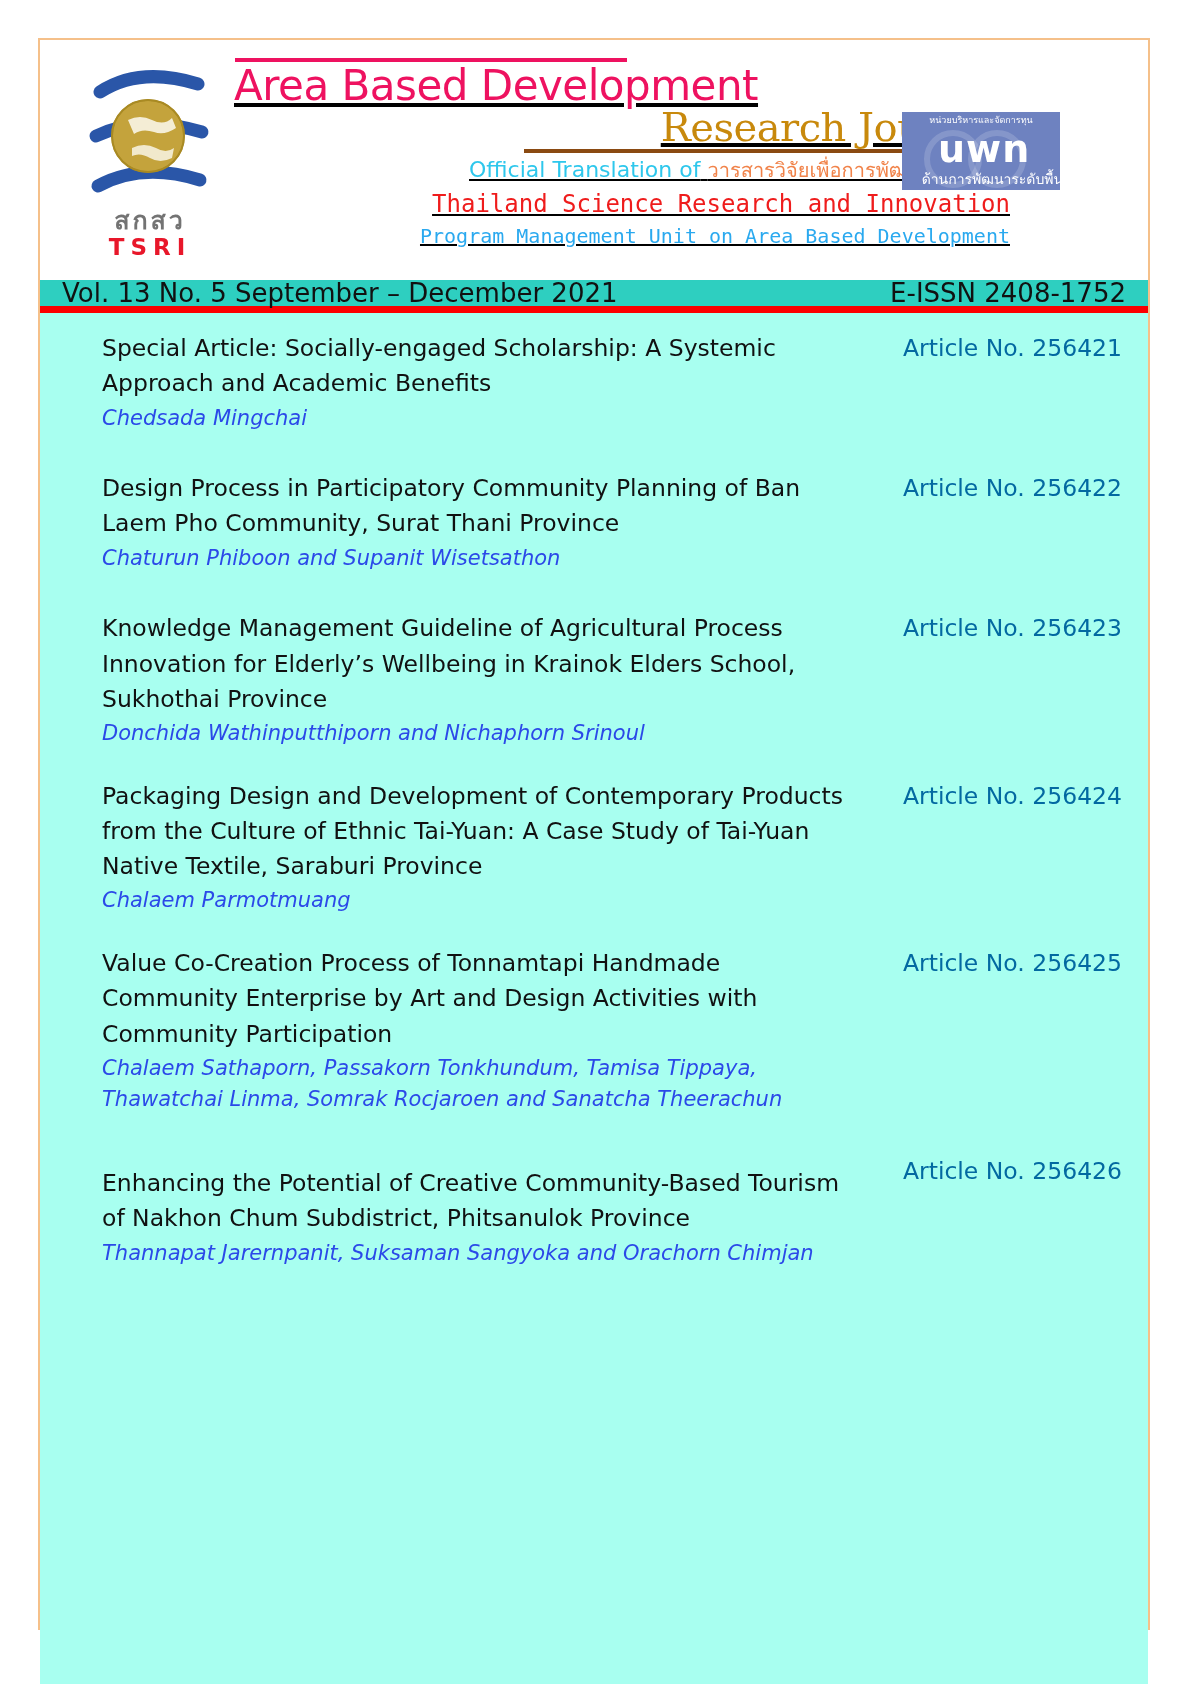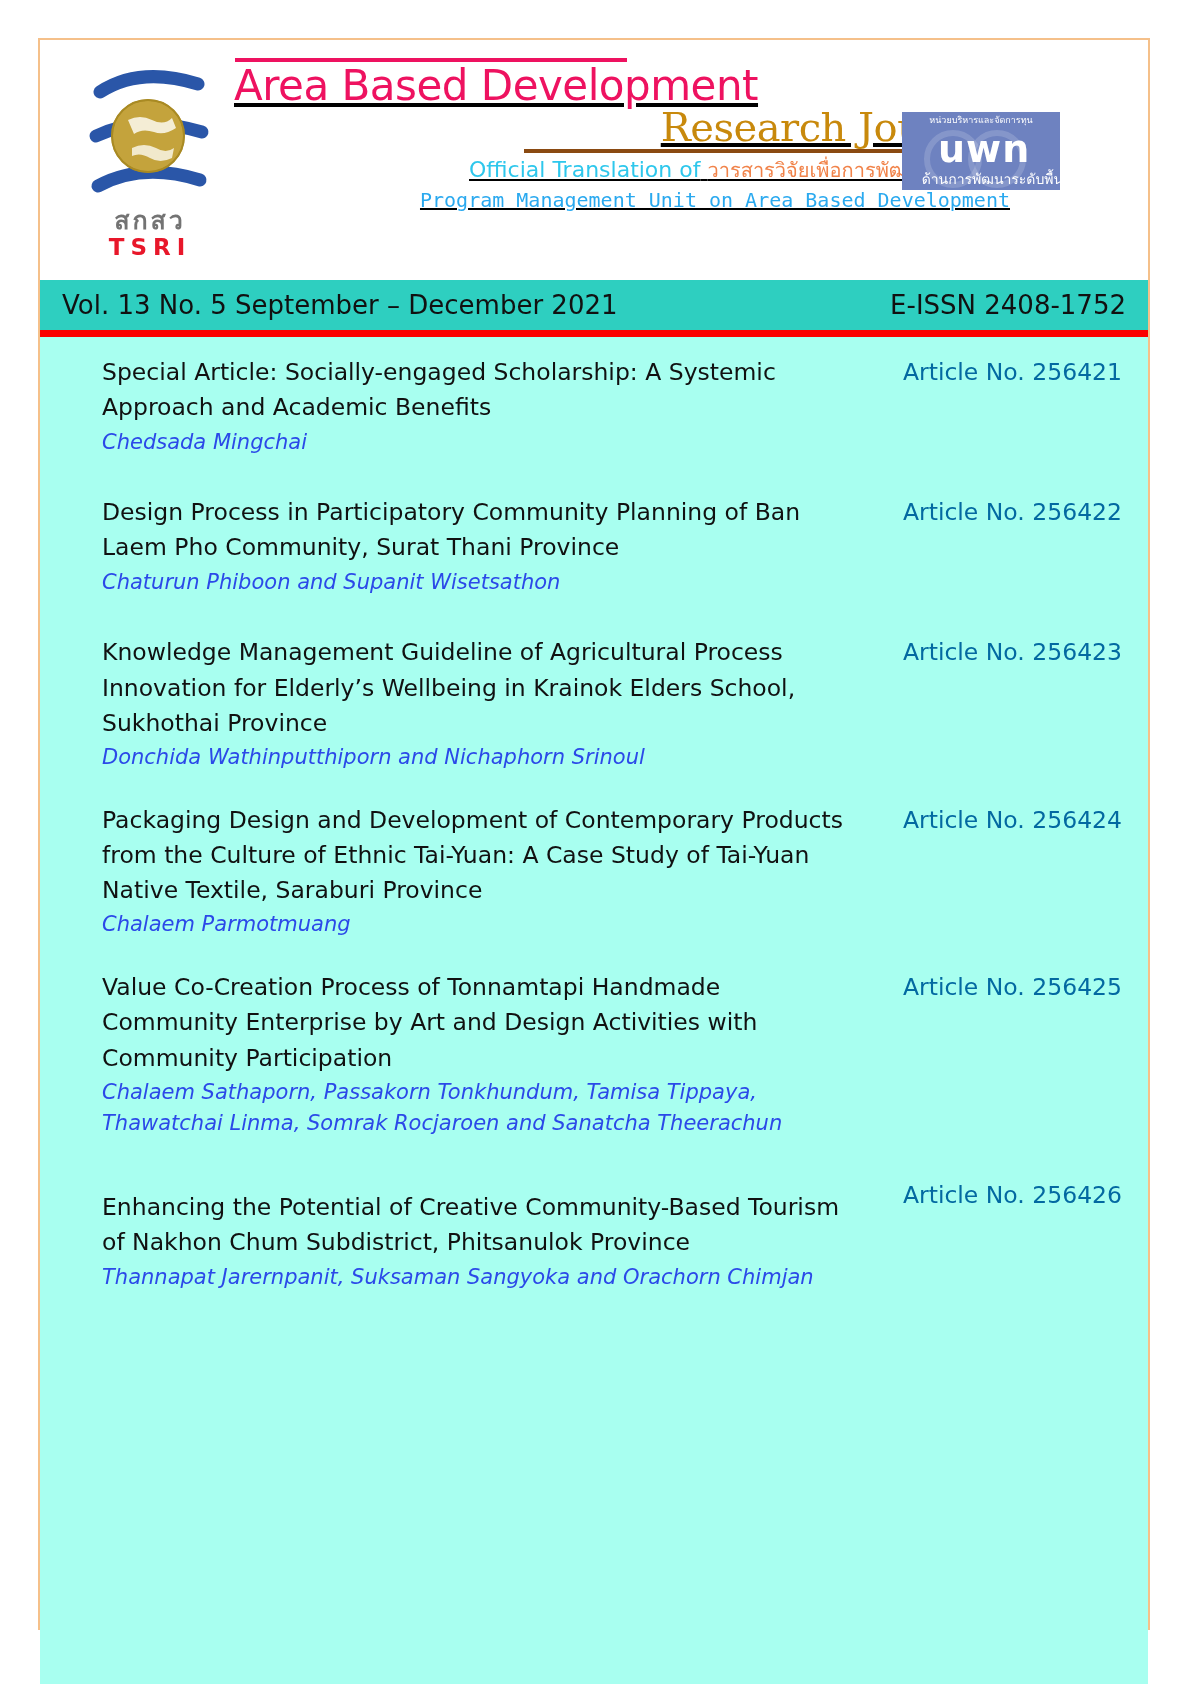--- a/index.html
+++ b/index.html
@@ -157,21 +157,21 @@
     position:absolute;
     border:6px solid rgba(255,255,255,0.16);
     border-radius:50%;
   }
   .ring-a{left:22px; top:18px; width:46px; height:46px;}
   .ring-b{left:66px; top:18px; width:46px; height:46px;}
 
   
   .banner{
     position:relative;
-    height:50px;
+    height:26px;
     background:#2ecfc0;
     display:flex;
     align-items:center;
     justify-content:space-between;
     padding:0 22px;
     box-sizing:border-box;
   }
   .banner .vol{
     color:#111111;
     font-size:26px;
@@ -251,20 +251,21 @@
       <div class="rule-top"></div>
       <div class="title1">Area Based Development</div>
       <div class="title2">Research Journal</div>
       <div class="rule-under"></div>
 
       <div class="line-official">
         <span class="en">Official Translation of</span>
         <span class="th">วารสารวิจัยเพื่อการพัฒนาเชิงพื้นที่</span>
       </div>
 
+      <div class="line-tsri">Thailand Science Research and Innovation</div>
       <div class="line-pmu">Program Management Unit on Area Based Development</div>
     </div>
 
     <div class="uwn-logo">
       <div class="uwn-ring ring-a"></div>
       <div class="uwn-ring ring-b"></div>
       <div class="uwn-top">หน่วยบริหารและจัดการทุน</div>
       <div class="uwn-main">uwn</div>
       <div class="uwn-bot">ด้านการพัฒนาระดับพื้นที่</div>
     </div>

